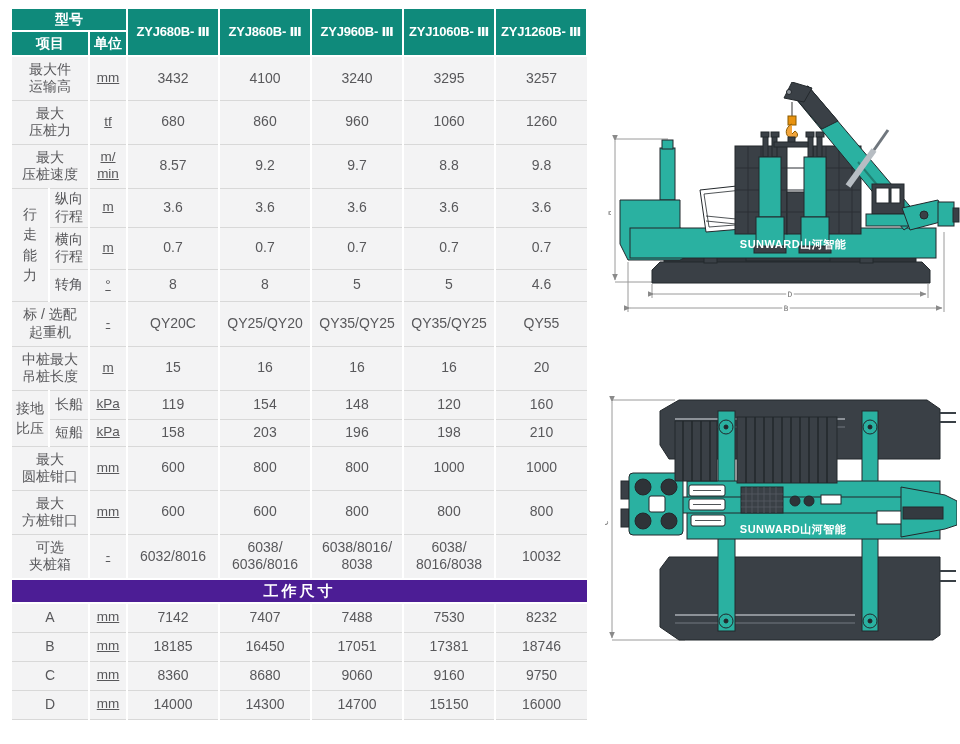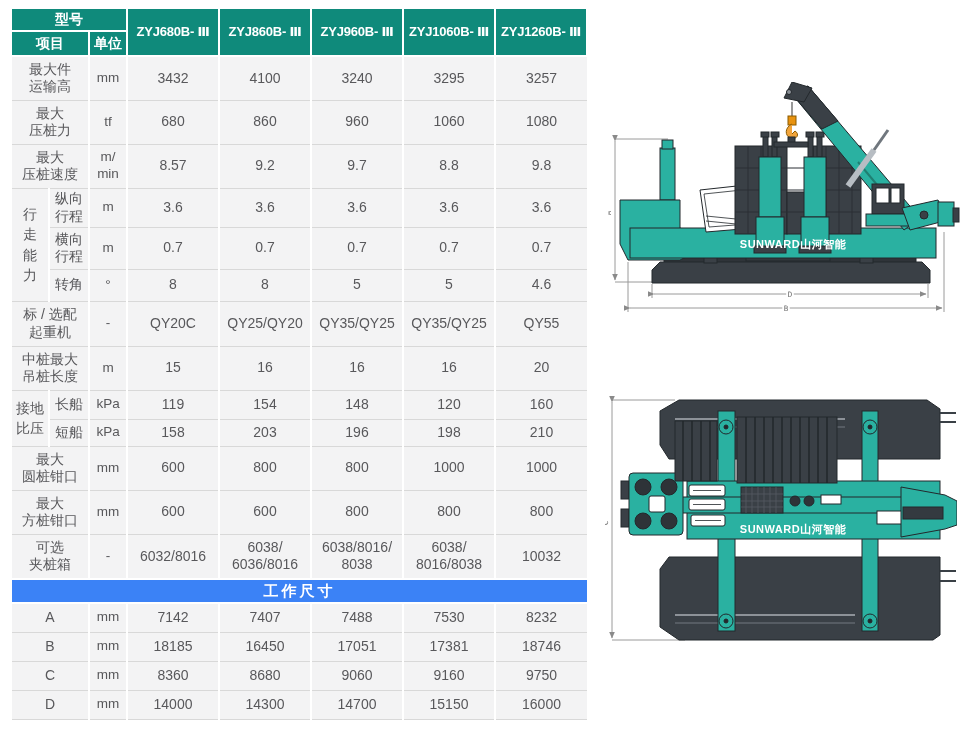--- a/index.html
+++ b/index.html
@@ -6,22 +6,22 @@
   body{width:960px;height:744px;font-family:"Liberation Sans","DejaVu Sans",sans-serif;overflow:hidden;}
   .page{position:relative;width:960px;height:528px;}
   .table-wrap{position:absolute;left:10px;top:7px;}
   table{border-collapse:collapse;table-layout:fixed;width:576px;}
   th,td{padding:0 2px;text-align:center;vertical-align:middle;white-space:pre-line;line-height:1.25;}
   thead th{background:#0F8A7B;color:#fff;font-weight:bold;font-size:14px;border:2px solid #fff;}
   th.model{font-size:13px;letter-spacing:-0.2px;}
   tbody td{background:#F3F3F4;color:#58585B;font-size:14px;border-left:2px solid #fff;border-top:1px solid #D8D8D8;}
   tbody tr.first td{border-top:2px solid #fff;}
   tbody td.grp{font-size:14px;line-height:1.45;}
-  tbody td.unit{font-size:13.5px;}
-  td.band{background:#3b82f6;color:#fff;font-weight:bold;font-size:15px;letter-spacing:3px;border-top:2px solid #fff;border-bottom:2px solid #fff;}
+  tbody td.unit{font-size:13.5px;text-decoration:underline;}
+  td.band{background:#4c1d95;color:#fff;font-weight:bold;font-size:15px;letter-spacing:3px;border-top:2px solid #fff;border-bottom:2px solid #fff;}
   tr.last td{border-bottom:1px solid #D8D8D8;}
   .rh23{height:23px}.rh25{height:25px}.rh44{height:44px}.rh39{height:39px}.rh42{height:42px}
   .rh32{height:32px}.rh45{height:45px}.rh29{height:29px}.rh27{height:27px}.rh24{height:24px}
   .drawings{position:absolute;left:600px;top:0;width:360px;height:744px;}
   svg{position:absolute;}
   svg.side{left:8px;top:82px;}
   svg.top{left:5px;top:395px;}
   .dimtxt{font-family:"DejaVu Sans Mono","Liberation Mono",monospace;font-size:7.5px;fill:#6f6f6f;}
   .brand{font-size:11px;font-weight:bold;fill:#ffffff;letter-spacing:0.5px;}
 </style>
@@ -68,21 +68,21 @@
           <td class="val">3257</td>
         </tr>
         <tr class="rh44">
           <td colspan="2" class="lbl">最大
 压桩力</td>
           <td class="unit">tf</td>
           <td class="val">680</td>
           <td class="val">860</td>
           <td class="val">960</td>
           <td class="val">1060</td>
-          <td class="val">1080</td>
+          <td class="val">1260</td>
         </tr>
         <tr class="rh44">
           <td colspan="2" class="lbl">最大
 压桩速度</td>
           <td class="unit">m/
 min</td>
           <td class="val">8.57</td>
           <td class="val">9.2</td>
           <td class="val">9.7</td>
           <td class="val">8.8</td>

